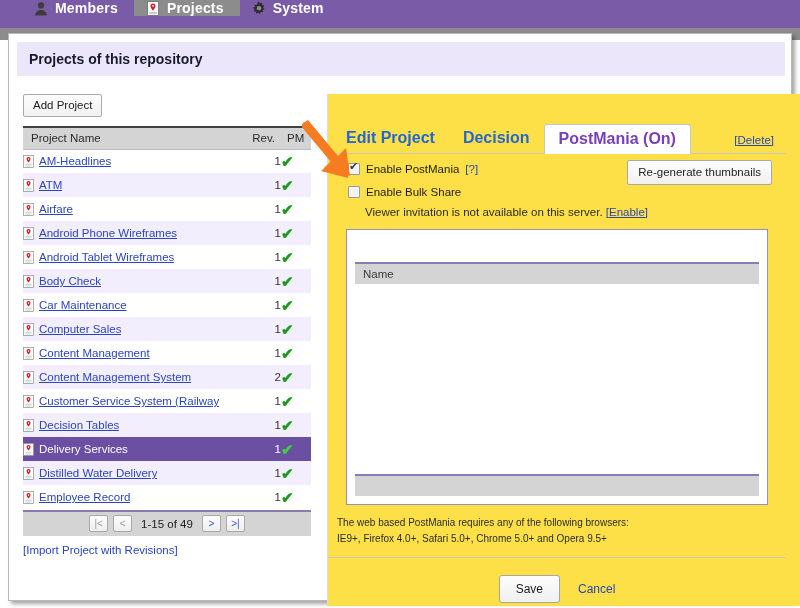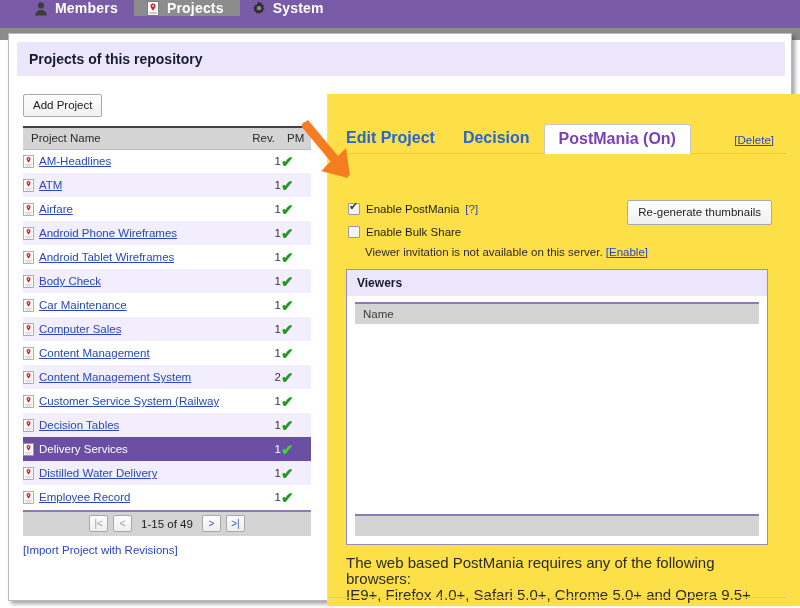--- a/index.html
+++ b/index.html
@@ -154,21 +154,21 @@
     border-bottom: none;
     border-radius: 3px 3px 0 0;
     padding-top: 5px; padding-bottom: 6px;
     margin-bottom: -1px;
   }
   #delete-link {
     margin-left: auto; margin-right: 12px; margin-bottom: 7px;
     font-size: 11.5px; color: #2b45bd; text-decoration: underline; cursor: pointer;
   }
 
-  #body-area { position: absolute; left: 0; top: 61px; width: 458px; bottom: 0; margin-top: 40px; }
+  #body-area { position: absolute; left: 0; top: 61px; width: 458px; bottom: 0; }
 
   .cbrow { display: flex; align-items: center; gap: 6px; padding-left: 20px; }
   #cb1row { position: absolute; top: 8px; }
   #cb2row { position: absolute; top: 31px; }
   .cbox {
     width: 12px; height: 12px; flex: 0 0 auto;
     border: 1px solid #9a9a9a; background: #f4f4f4; border-radius: 1px;
     position: relative; cursor: pointer;
   }
   .cbox.on::after {
@@ -210,22 +210,22 @@
     display: flex; align-items: center; padding-left: 8px;
     font-size: 11.5px; color: #3b3b3b;
   }
   #viewers-body { position: absolute; left: 0; right: 0; top: 22px; bottom: 22px; background:#fff; }
   #viewers-foot {
     position: absolute; left: 0; right: 0; bottom: 0; height: 22px;
     background: #d4d4d4; border-top: 2px solid #8a7bb5;
   }
 
   #browsernote {
-    position: absolute; left: 18px; top: 360px; width: 420px;
-    font-size: 15px; color: #2b2b2b; line-height: 16px;
+    position: absolute; left: 9px; top: 360px; width: 420px;
+    font-size: 10px; color: #2b2b2b; line-height: 16px;
   }
 
   #btnsep {
     position: absolute; left: 0; top: 402px; width: 458px;
     border-top: 1px solid #c9c9c9;
   }
   #btnbar {
     position: absolute; left: 0; top: 414px; width: 458px; height: 40px;
     display: flex; align-items: center; justify-content: center; gap: 18px;
   }
@@ -575,21 +575,20 @@
         </div>
 
         <div id="viewer-note">
           <span>Viewer invitation is not available on this server.</span>
           <span class="en">[Enable]</span>
         </div>
 
         <div id="regen-btn">Re-generate thumbnails</div>
 
         <div id="viewers-box">
-          <div id="viewers-head">Viewers</div>
           <div id="viewers-grid">
             <div id="viewers-colhead">Name</div>
             <div id="viewers-body"></div>
             <div id="viewers-foot"></div>
           </div>
         </div>
 
         <div id="browsernote">
           <div>The web based PostMania requires any of the following browsers:</div>
           <div>IE9+, Firefox 4.0+, Safari 5.0+, Chrome 5.0+ and Opera 9.5+</div>

